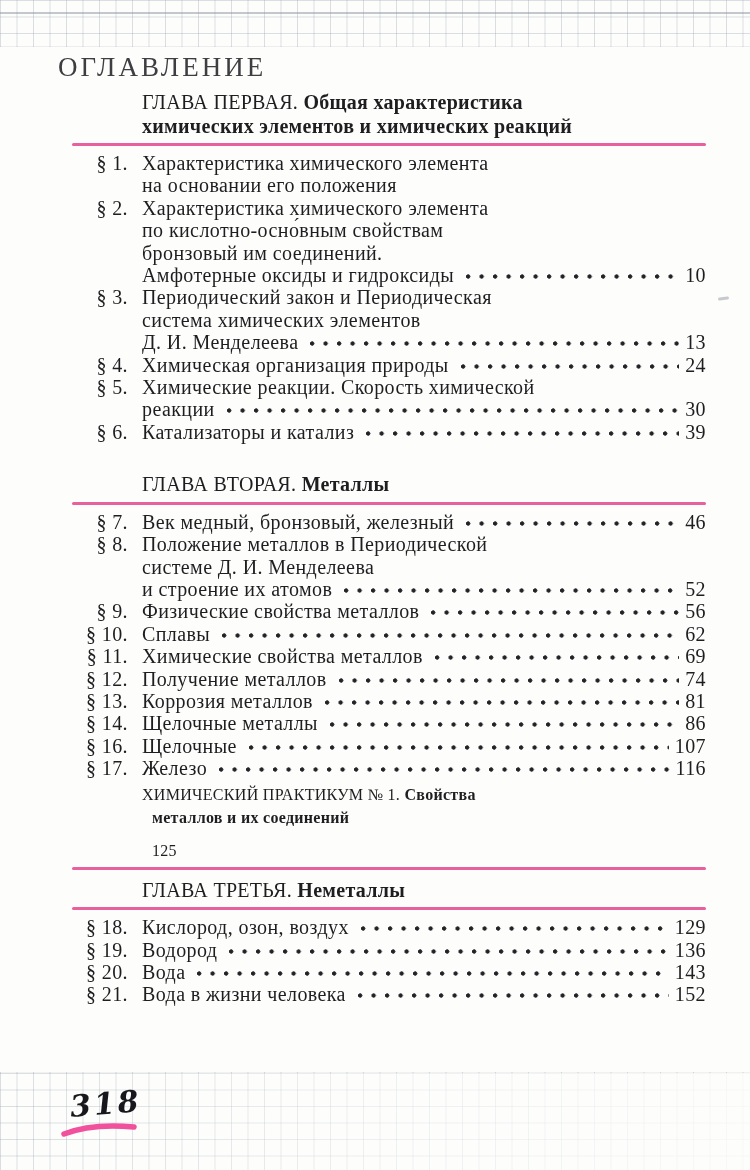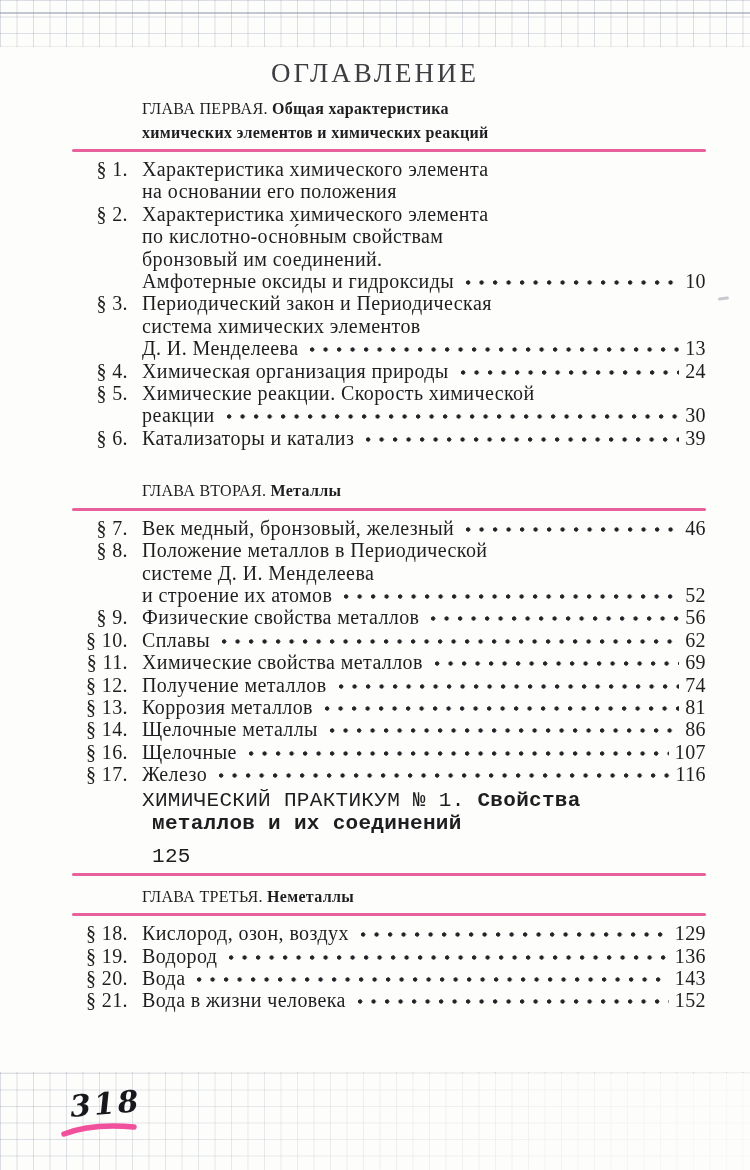--- a/index.html
+++ b/index.html
@@ -20,24 +20,24 @@
   .grid-top{top:0;height:46px;border-bottom:1px solid rgba(90,95,105,.10);}
   .grid-top::before{content:'';position:absolute;top:12px;left:0;right:0;height:1.5px;background:rgba(125,135,150,.45);}
   .grid-bottom{top:1072px;height:98px;border-top:1px solid rgba(90,95,105,.07);}
   .grid-bottom::after{content:'';position:absolute;inset:0;
     background:linear-gradient(to right, rgba(253,253,251,0) 0%, rgba(253,253,251,.55) 50%, rgba(253,253,251,.85) 100%);}
 
   .content{position:absolute;left:72px;top:46px;width:634px;}
 
   .title{
     font-size:27px;font-weight:400;letter-spacing:3px;color:#3e3e42;
-    text-align:center;margin-top:12px;transform:translateX(-14px);
-  }
-
-  .sec-chapter{padding-left:70px;font-size:16px;line-height:23.5px;margin-top:8px;letter-spacing:.3px;}
+    margin-top:6px;transform:translateX(-14px);
+  }
+
+  .sec-chapter{padding-left:70px;font-size:20px;line-height:23.5px;margin-top:8px;letter-spacing:.3px;}
   .sec-entry + .sec-chapter{margin-top:30px;}
   .sec-rule + .sec-chapter{margin-top:9px;}
   .chapter-label{font-weight:400;}
   .sec-chapter b{font-weight:700;}
 
   .sec-rule{height:3px;background:var(--pink,#e8609c);margin-top:5px;border-radius:1.5px;}
 
   .sec-entry{display:flex;font-size:20px;line-height:22.4px;letter-spacing:.4px;}
   .sec-rule + .sec-entry{margin-top:6px;}
   .num{flex:0 0 56px;text-align:right;white-space:nowrap;}
@@ -46,21 +46,21 @@
   .tline.last{display:flex;align-items:baseline;}
   .txt{flex:0 0 auto;}
   .leader{flex:1 1 10px;position:relative;margin:0 6px 0 10px;}
   .leader.dots::before{
     content:'';position:absolute;left:2px;right:0;bottom:3px;height:5px;
     background-image:radial-gradient(circle at 2.2px 2.5px, #232327 1.9px, transparent 2.4px);
     background-size:13.5px 5px;background-repeat:repeat-x;
   }
   .pg{flex:0 0 auto;}
 
-  .sec-prakt{padding-left:70px;font-size:21px;line-height:23px;margin-top:3px;letter-spacing:.3px;font-family:Liberation Mono, monospace;}
+  .sec-prakt{padding-left:70px;font-size:16px;line-height:23px;margin-top:3px;letter-spacing:.3px;}
   .sec-prakt b{font-weight:700;}
   .sec-prakt .tline.last{display:flex;align-items:baseline;flex-direction:column;}
 
   .hand{
     position:absolute;left:70px;top:1086px;
     font-family:"DejaVu Serif",serif;font-style:italic;font-weight:700;
     font-size:30px;letter-spacing:3px;color:#17171d;transform:rotate(-5deg);
   }
   .swoosh{position:absolute;left:60px;top:1120px;}
   .margin-mark{

